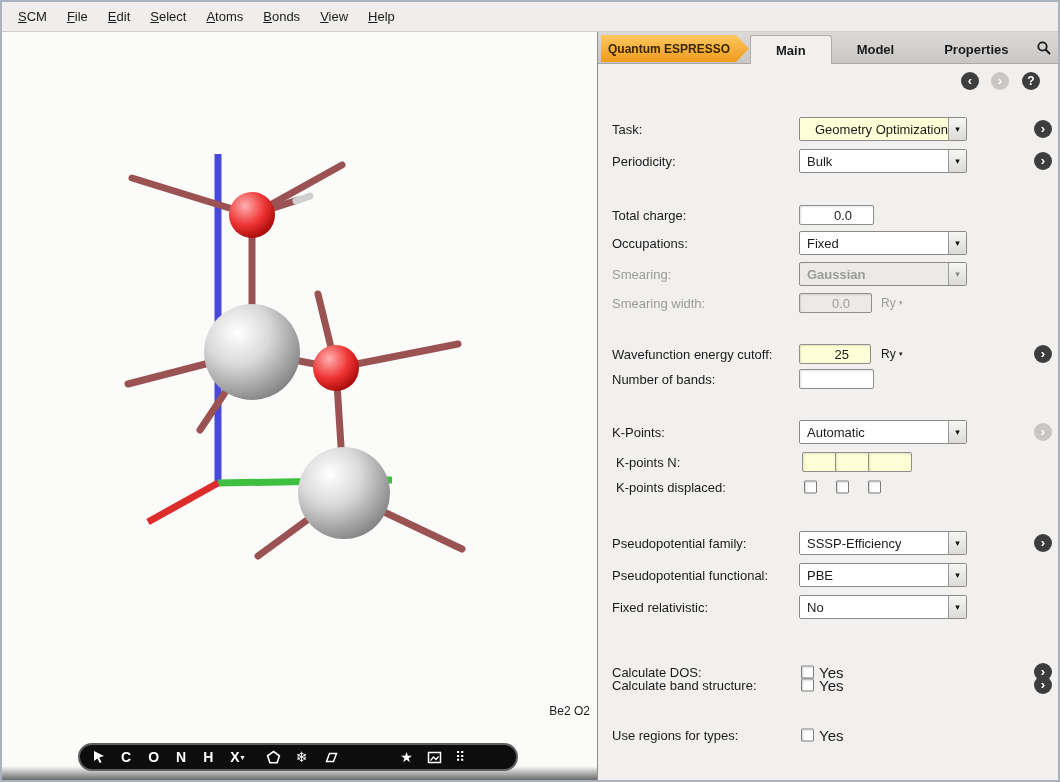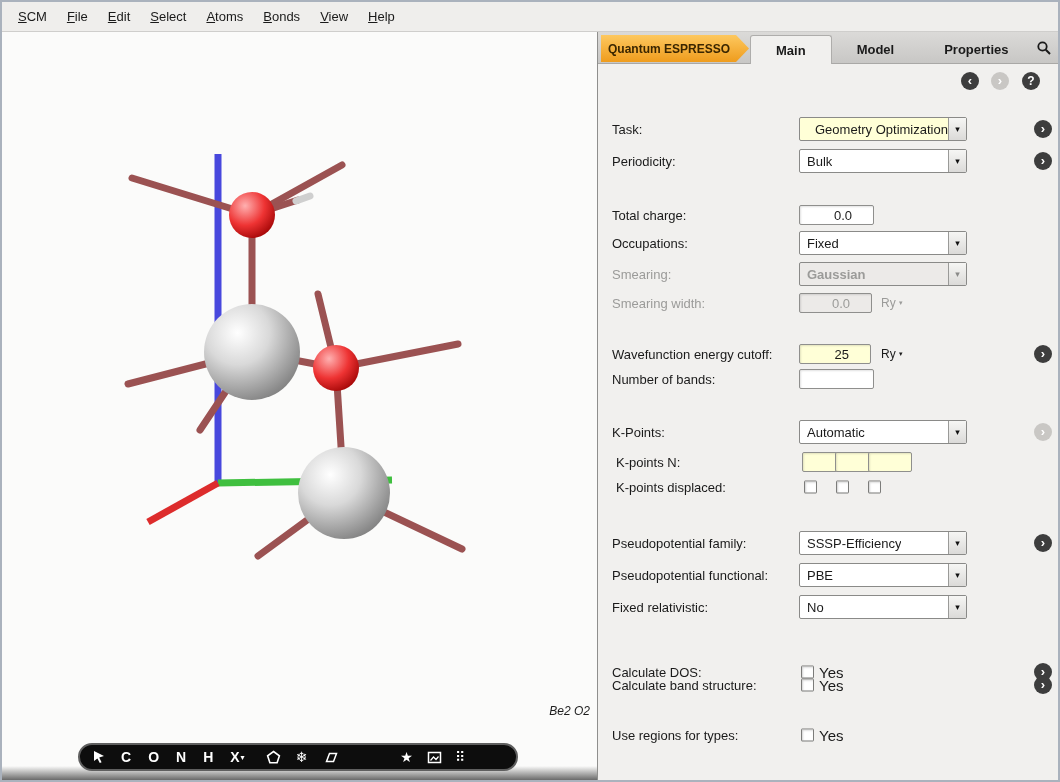--- a/index.html
+++ b/index.html
@@ -20,21 +20,21 @@
   
   .viewer{
     position:absolute;left:0px;top:30px;width:596px;height:750px;
     background:#fbfbfa;border-right:1px solid #8f8f8d;box-sizing:border-box;
   }
   .viewer svg.mol{position:absolute;left:0;top:0;}
   .viewer .bottom-shade{
     position:absolute;left:0;bottom:0;width:100%;height:16px;
     background:linear-gradient(to bottom, rgba(40,40,40,0), rgba(30,30,30,0.75));
   }
-  .formula{position:absolute;right:7px;top:672px;font-size:12px;color:#1c1c1c;font-style:italic;}
+  .formula{position:absolute;right:7px;top:672px;font-size:12px;color:#1c1c1c;}
   .pill{
     position:absolute;left:76px;top:711px;width:440px;height:28px;
     background:#0d0d0d;border:2px solid #5f5f5f;border-radius:17px;
     box-sizing:border-box;display:flex;align-items:center;color:#fff;
   }
   .pill .tool{display:flex;align-items:center;justify-content:center;height:100%;cursor:default;}
   .pill .sym{font-size:14px;font-weight:bold;color:#fff;}
   .pill .glyph{font-size:14px;color:#fff;}
   .pill .caret-sm{font-size:8px;color:#fff;margin-left:1px;}
   

